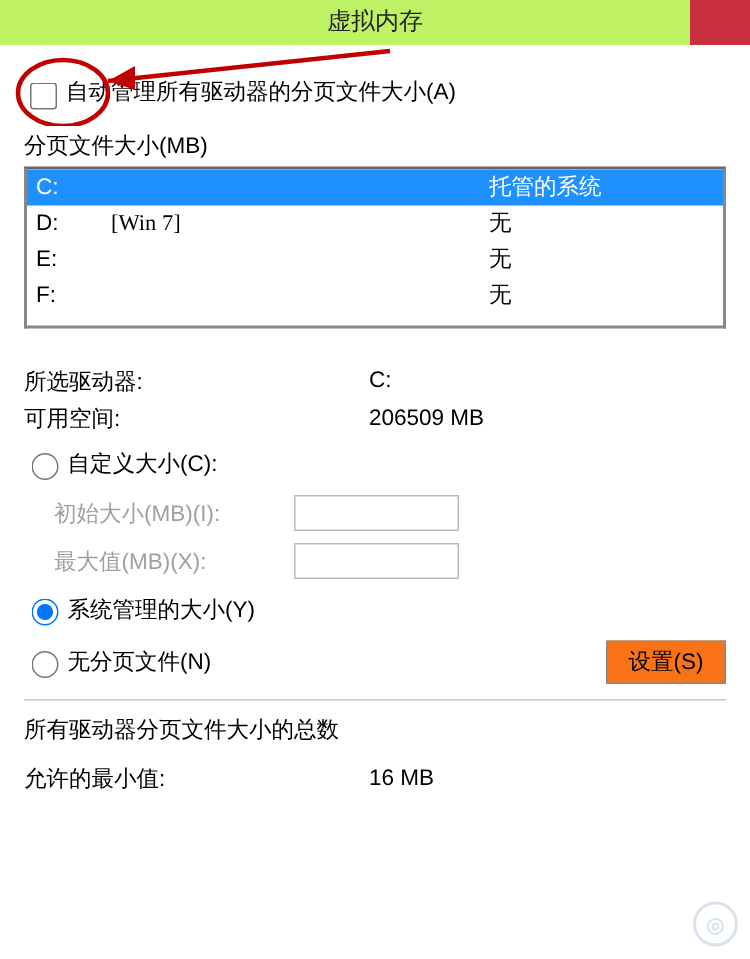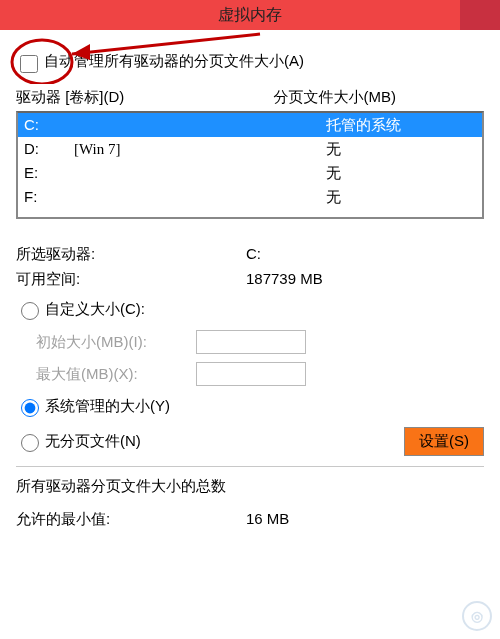--- a/index.html
+++ b/index.html
@@ -8,21 +8,21 @@
     font-family: "Microsoft YaHei", "SimSun", sans-serif;
     font-size: 15px;
     background: #fff;
     width: 500px;
     height: 639px;
     overflow: hidden;
     position: relative;
   }
   .titlebar {
     height: 30px;
-    background: #ef4444;
+    background: #bef264;
     position: relative;
     text-align: center;
     line-height: 30px;
     color: #222;
     font-size: 16px;
   }
   .close-btn {
     position: absolute;
     right: 0; top: 0;
     width: 40px; height: 30px;
@@ -139,21 +139,20 @@
 
 <div class="dialog-body">
 
   <div class="row-auto">
     <input type="checkbox" style="">
     <span>自动管理所有驱动器的分页文件大小(A)</span>
   </div>
 
 
   <div class="col-headers">
-    <div class="lh">驱动器 [卷标](D)</div>
     <div class="rh">分页文件大小(MB)</div>
   </div>
 
   <div class="drive-list" id="drive-list">
       <div class="drive-row selected">
         <span class="d-letter">C:</span>
         <span class="d-label"></span>
         <span class="d-size">托管的系统</span>
       </div>
       <div class="drive-row">
@@ -173,21 +172,21 @@
       </div>
     </div>
 
   <div class="info-block">
     <div class="info-line">
       <span class="k">所选驱动器:</span>
       <span>C:</span>
     </div>
     <div class="info-line">
       <span class="k">可用空间:</span>
-      <span>187739 MB</span>
+      <span>206509 MB</span>
     </div>
   </div>
 
   <div class="radio-line">
     <input type="radio" name="pf" style="">
     <span>自定义大小(C):</span>
   </div>
   <div class="sub-input-line">
     <span class="k">初始大小(MB)(I):</span>
     <input type="text" disabled="" value="" style="">

